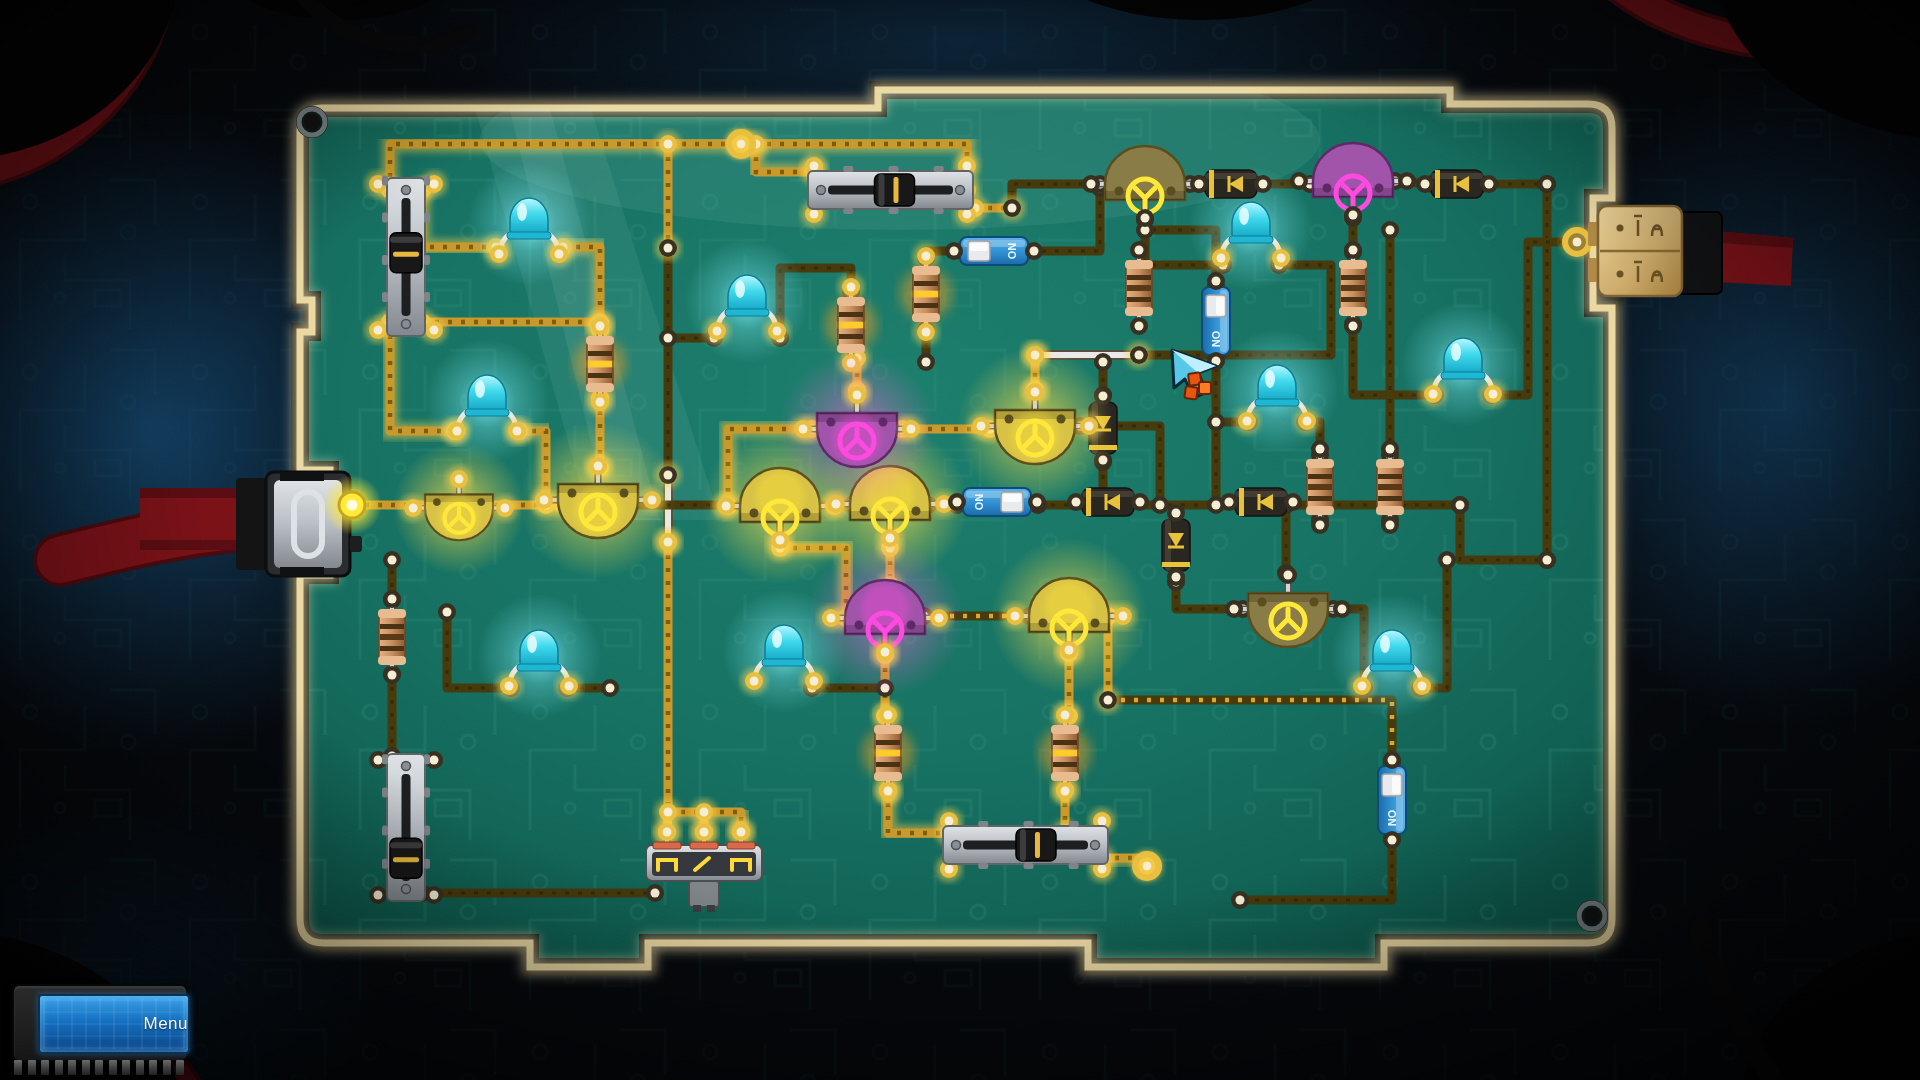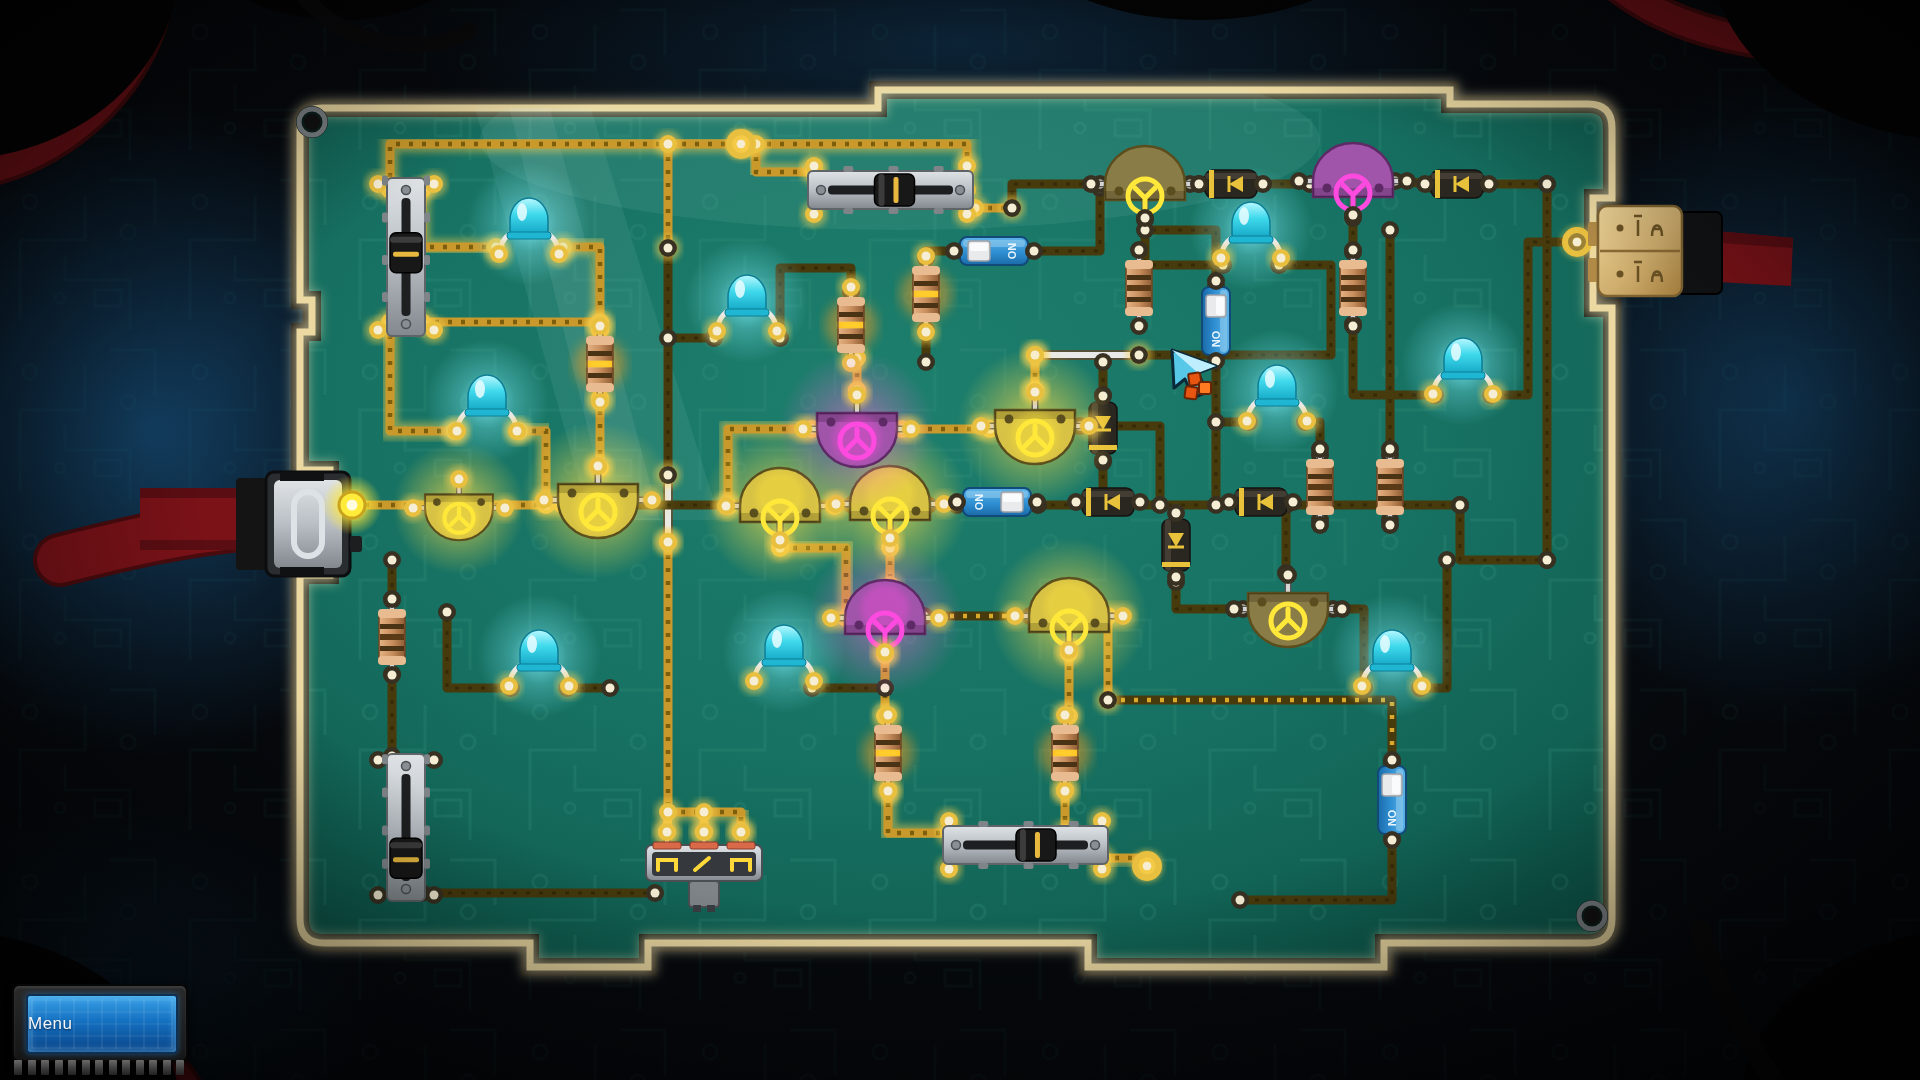--- a/index.html
+++ b/index.html
@@ -3,24 +3,24 @@
 <meta charset="utf-8">
 <style>
   html,body{margin:0;padding:0;background:#04070a;}
   #stage{position:relative;width:1920px;height:1080px;overflow:hidden;
          font-family:"Liberation Sans", sans-serif;background:#04070a;}
   #scene{position:absolute;left:0;top:0;}
   
   #menu-chip{position:absolute;left:12px;top:984px;width:176px;height:96px;}
   #menu-body{position:absolute;left:0;top:0;width:172px;height:74px;background:linear-gradient(180deg,#2b2b2b,#161616);
              border:2px solid #070707;border-radius:7px;box-shadow:inset 0 2px 2px #3d3d3d, 0 4px 8px rgba(0,0,0,.7);}
-  #menu-screen{position:absolute;left:12px;top:8px;width:148px;height:56px;border-radius:4px;
+  #menu-screen{position:absolute;left:24px;top:8px;width:148px;height:56px;border-radius:4px;
              background:linear-gradient(180deg,#3aa2e8 0%,#1470c0 45%,#0a4488 100%);
              border:2px solid #0c2f52;box-shadow:inset 0 0 10px rgba(150,220,255,.55), 0 0 6px rgba(40,140,220,.5);
-             display:flex;align-items:center;justify-content:flex-start;}
+             display:flex;align-items:center;justify-content:flex-end;}
   #menu-screen:before{content:"";position:absolute;inset:3px;border-radius:3px;
              background:repeating-linear-gradient(90deg,rgba(255,255,255,.07) 0 2px,transparent 2px 14px),
                         repeating-linear-gradient(0deg,rgba(255,255,255,.05) 0 2px,transparent 2px 12px);}
   #menu-label{color:#f4f9ff;font-size:17px;letter-spacing:.5px;text-shadow:0 1px 2px rgba(0,20,40,.8);position:relative;}
   #menu-pins{position:absolute;left:2px;top:76px;width:170px;display:flex;justify-content:space-between;}
   .pin{width:8px;height:15px;background:linear-gradient(180deg,#6a6a6a,#3a3a3a 60%,#222);border-radius:1px;}
 </style>
 </head>
 <body>
 

